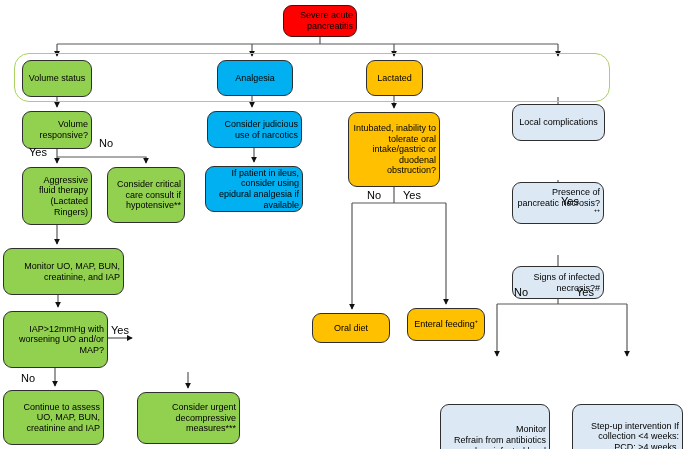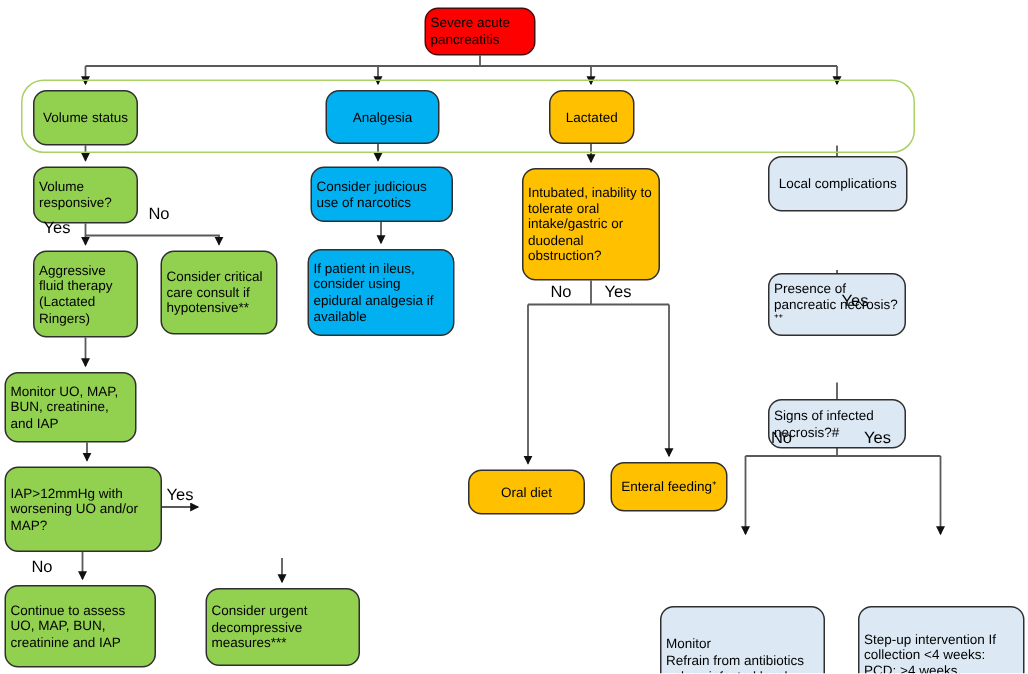--- a/index.html
+++ b/index.html
@@ -5,21 +5,21 @@
   html,body{margin:0;padding:0;background:#fff;}
   #canvas{
     position:relative;width:685px;height:449px;background:#fff;overflow:hidden;
     font-family:"Liberation Sans",sans-serif;color:#000;
   }
   #connectors{position:absolute;left:0;top:0;width:685px;height:449px;pointer-events:none;}
   .node{
     position:absolute;box-sizing:border-box;
     border:1.4px solid #2f2f2f;border-radius:9px;
     display:flex;align-items:center;justify-content:center;
-    text-align:left;font-size:9px;line-height:1.18;font-weight:500;
+    text-align:right;font-size:9px;line-height:1.18;font-weight:500;
     padding:14px 3px;white-space:pre-line;z-index:2;
   }
   .fill-red{background:var(--red);border-color:#4a0c0c;}
   .fill-green{background:var(--green);}
   .fill-blue{background:var(--blue);}
   .fill-yellow{background:var(--yellow);}
   .fill-lightblue{background:var(--lightblue);margin-top:44px;}
   .group-outline{
     position:absolute;left:14px;top:53px;width:596px;height:49px;
     border:1.6px solid var(--outline);border-radius:15px;
@@ -81,27 +81,27 @@
   <div class="node fill-red" style="left:283px;top:5px;width:74px;height:32px">Severe acute pancreatitis</div>
 
   <div class="node fill-green" style="left:22px;top:60px;width:70px;height:37px">Volume status</div>
   <div class="node fill-blue" style="left:217px;top:60px;width:76px;height:36px">Analgesia</div>
   <div class="node fill-yellow" style="left:366px;top:60px;width:57px;height:36px">Lactated</div>
   <div class="node fill-lightblue" style="left:512px;top:60px;width:93px;height:37px">Local complications</div>
 
   <div class="node fill-green" style="left:22px;top:111px;width:70px;height:38px">Volume responsive?</div>
   <div class="node fill-green" style="left:22px;top:167px;width:70px;height:58px">Aggressive fluid therapy (Lactated Ringers)</div>
   <div class="node fill-green" style="left:107px;top:167px;width:78px;height:56px">Consider critical care consult if hypotensive**</div>
-  <div class="node fill-green" style="left:3px;top:248px;width:88px;height:47px">Monitor UO, MAP, BUN, creatinine, and IAP</div>
+  <div class="node fill-green" style="left:3px;top:248px;width:121px;height:47px">Monitor UO, MAP, BUN, creatinine, and IAP</div>
   <div class="node fill-green" style="left:3px;top:311px;width:105px;height:57px">IAP&gt;12mmHg with worsening UO and/or MAP?</div>
   <div class="node fill-green" style="left:3px;top:390px;width:101px;height:55px">Continue to assess UO, MAP, BUN, creatinine and IAP</div>
   <div class="node fill-green" style="left:137px;top:392px;width:103px;height:52px">Consider urgent decompressive measures***</div>
 
   <div class="node fill-blue" style="left:207px;top:111px;width:95px;height:37px">Consider judicious use of narcotics</div>
-  <div class="node fill-blue" style="left:205px;top:166px;width:98px;height:58px">If patient in ileus, consider using epidural analgesia if available</div>
+  <div class="node fill-blue" style="left:205px;top:166px;width:98px;height:46px">If patient in ileus, consider using epidural analgesia if available</div>
 
   <div class="node fill-yellow" style="left:348px;top:112px;width:92px;height:75px">Intubated, inability to tolerate oral intake/gastric or duodenal obstruction?</div>
   <div class="node fill-yellow" style="left:312px;top:313px;width:78px;height:21px">Oral diet</div>
   <div class="node fill-yellow" style="left:407px;top:308px;width:78px;height:33px">Enteral feeding⁺</div>
 
   <div class="node fill-lightblue" style="left:512px;top:138px;width:92px;height:42px">Presence of pancreatic necrosis?⁺⁺</div>
   <div class="node fill-lightblue" style="left:512px;top:222px;width:92px;height:33px">Signs of infected necrosis?#</div>
   <div class="node fill-lightblue" style="left:440px;top:360px;width:110px;height:83px">Monitor
 Refrain from antibiotics unless infected local complication suspected</div>
   <div class="node fill-lightblue" style="left:572px;top:360px;width:111px;height:76px">Step-up intervention If collection &lt;4 weeks: PCD; &gt;4 weeks, endoscopic*</div>

